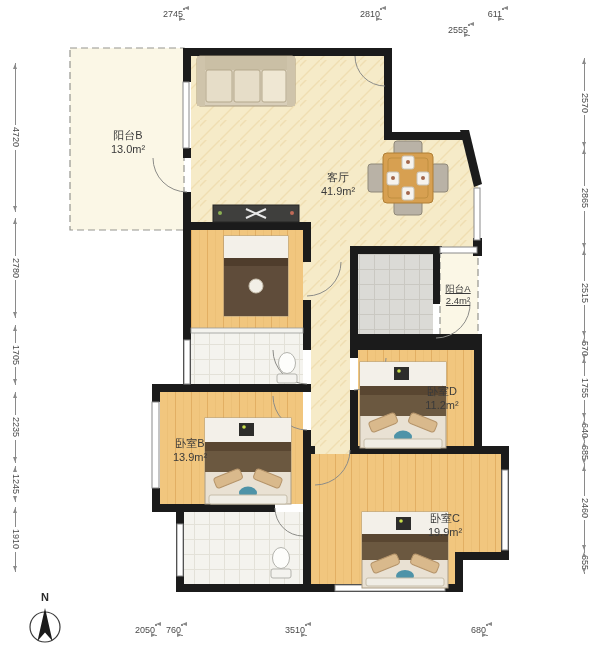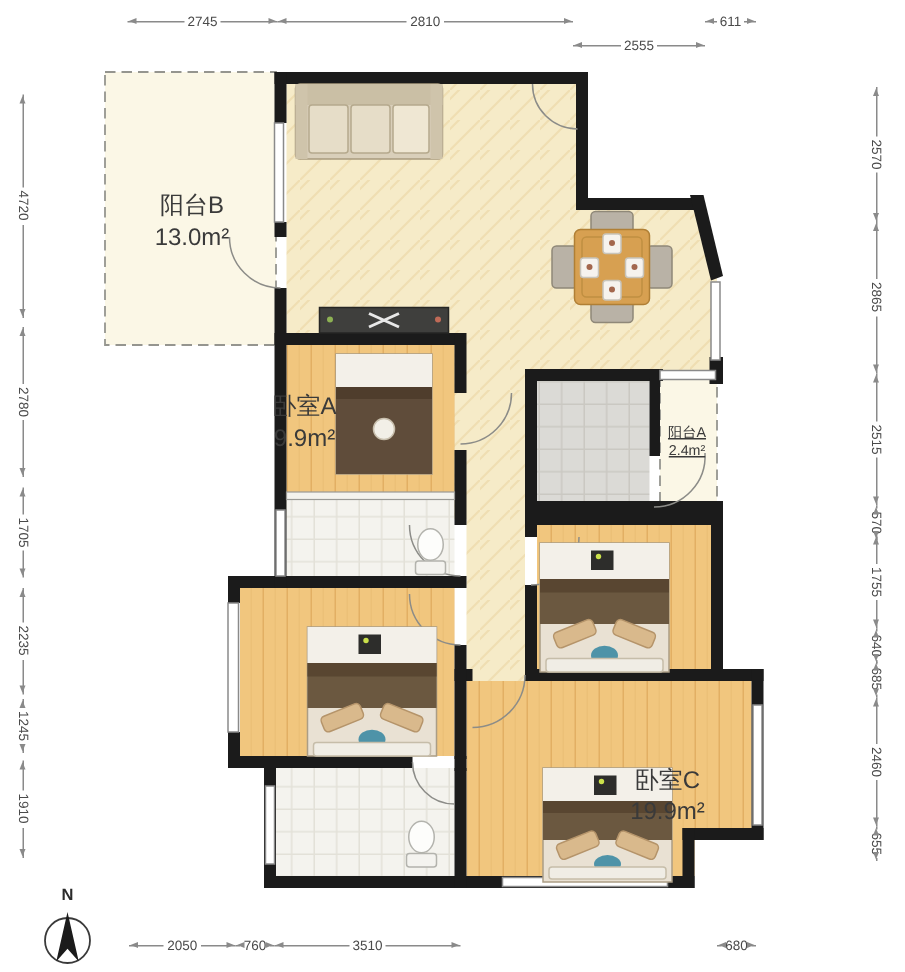--- a/index.html
+++ b/index.html
@@ -1,38 +1,38 @@
 <!DOCTYPE html>
 <html><head>
 <meta charset="utf-8">
 <style>
   html,body{margin:0;padding:0;background:#fff;}
   .plan{position:relative;width:603px;height:648px;background:#fff;overflow:hidden;
         font-family:"Liberation Sans","DejaVu Sans",sans-serif;}
   svg{position:absolute;left:0;top:0;}
 
   
-  .dim-h{position:absolute;display:flex;align-items:center;height:12px;}
+  .dim-h{position:absolute;display:flex;align-items:flex-end;height:12px;flex-direction:column;}
   .dim-h .ln{flex:1;height:1px;background:#8a8a8a;position:relative;min-width:2px;}
   .dim-h span{font-size:9px;color:#4a4a4a;padding:0 2px;line-height:1;white-space:nowrap;}
   .dim-h .ln:first-child::before{content:"";position:absolute;left:-1px;top:-2px;width:0;height:0;
       border:2.5px solid transparent;border-right:5px solid #8a8a8a;}
   .dim-h .ln:last-child::after{content:"";position:absolute;right:-1px;top:-2px;width:0;height:0;
       border:2.5px solid transparent;border-left:5px solid #8a8a8a;}
   .dim-v{position:absolute;display:flex;flex-direction:column;align-items:center;width:12px;}
   .dim-v .ln{flex:1;width:1px;background:#8a8a8a;position:relative;min-height:2px;}
   .dim-v span{font-size:9px;color:#4a4a4a;writing-mode:vertical-rl;padding:2px 0;line-height:1;white-space:nowrap;}
   .dim-v .ln:first-child::before{content:"";position:absolute;top:-1px;left:-2px;width:0;height:0;
       border:2.5px solid transparent;border-bottom:5px solid #8a8a8a;}
   .dim-v .ln:last-child::after{content:"";position:absolute;bottom:-1px;left:-2px;width:0;height:0;
       border:2.5px solid transparent;border-top:5px solid #8a8a8a;}
 
   
   .room-label{position:absolute;width:80px;text-align:center;color:#3a3a3a;
-      font-size:16px;line-height:1.3;z-index:5;}
+      font-size:11px;line-height:1.3;z-index:5;}
   .room-label .rname,.room-label .rarea{display:block;}
   .room-label.small{width:44px;font-size:9.5px;text-decoration:underline;}
 
   .watermark{position:absolute;left:146px;top:281px;z-index:6;font-size:37px;font-weight:bold;
       letter-spacing:3px;color:rgba(186,114,58,0.42);white-space:nowrap;
       text-shadow:1px 1px 0 rgba(255,255,255,0.35);pointer-events:none;}
   .north-label{position:absolute;left:39px;top:591px;width:12px;text-align:center;
       font-size:11px;font-weight:bold;color:#2b2b2b;z-index:5;}
 </style>
 </head>
@@ -223,28 +223,36 @@
         <circle cx="45" cy="627" r="15" fill="none" stroke="#3a3a3a" stroke-width="1.2"></circle>
         <polygon points="45,608 52.5,641 45,632.5 37.5,641" fill="#1b1b1b"></polygon>
       </g>
     </g>
   </svg>
 
   <div class="room-label" style="left:88px;top:128px">
       <span class="rname">阳台B</span>
       <span class="rarea">13.0m²</span>
     </div>
-  <div class="room-label" style="left:163px;top:262px">
-      <span class="rname">卧室A</span>
-      <span class="rarea">9.9m²</span>
+  <div class="room-label" style="left:298px;top:170px">
+      <span class="rname">客厅</span>
+      <span class="rarea">41.9m²</span>
     </div>
   <div class="room-label small" style="left:436px;top:283px">
       <span class="rname">阳台A</span>
       <span class="rarea">2.4m²</span>
     </div>
+  <div class="room-label" style="left:402px;top:384px">
+      <span class="rname">卧室D</span>
+      <span class="rarea">11.2m²</span>
+    </div>
+  <div class="room-label" style="left:150px;top:436px">
+      <span class="rname">卧室B</span>
+      <span class="rarea">13.9m²</span>
+    </div>
   <div class="room-label" style="left:405px;top:511px">
       <span class="rname">卧室C</span>
       <span class="rarea">19.9m²</span>
     </div>
 
   <div class="north-label">N</div>
 
   <div class="dim-h" style="left:85px;top:8px;width:100px">
       <i class="ln"></i>
       <span>2745</span>
@@ -274,21 +282,21 @@
   <div class="dim-h" style="left:157px;top:624px;width:26px">
       <i class="ln"></i>
       <span>760</span>
       <i class="ln"></i>
     </div>
   <div class="dim-h" style="left:183px;top:624px;width:124px">
       <i class="ln"></i>
       <span>3510</span>
       <i class="ln"></i>
     </div>
-  <div class="dim-h" style="left:478px;top:624px;width:26px">
+  <div class="dim-h" style="left:462px;top:624px;width:26px">
       <i class="ln"></i>
       <span>680</span>
       <i class="ln"></i>
     </div>
 
   <div class="dim-v" style="left:9px;top:63px;height:149px">
       <i class="ln"></i>
       <span>4720</span>
       <i class="ln"></i>
     </div>

